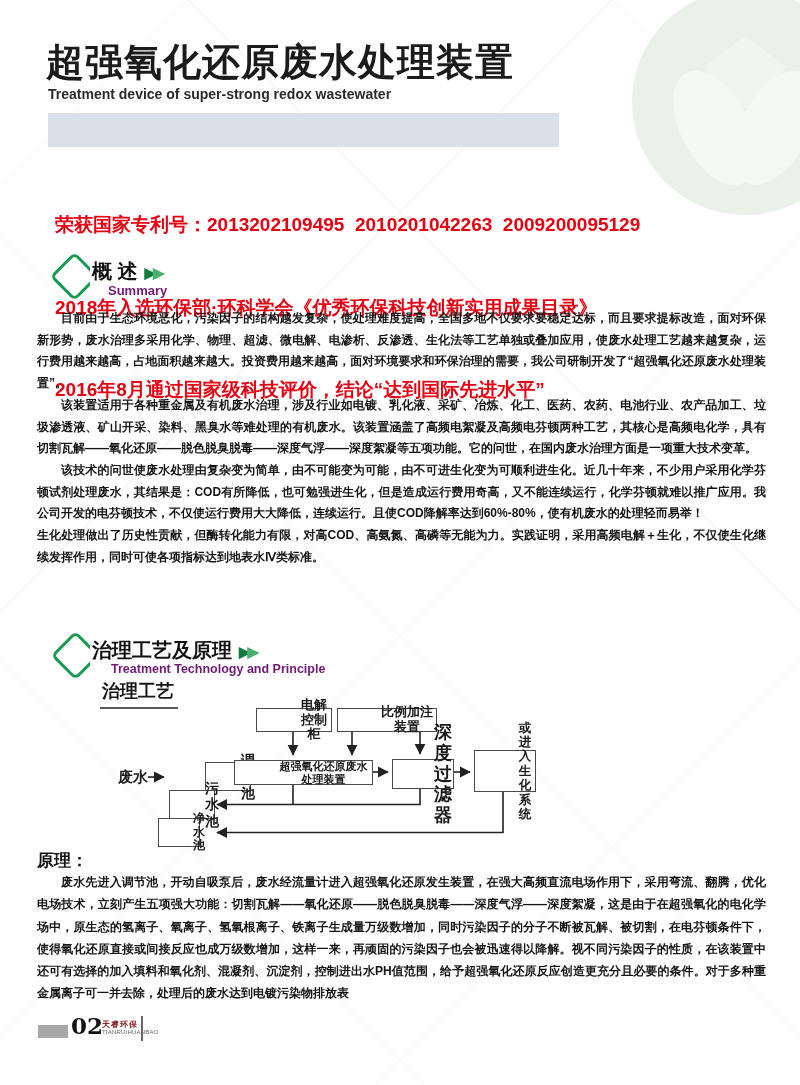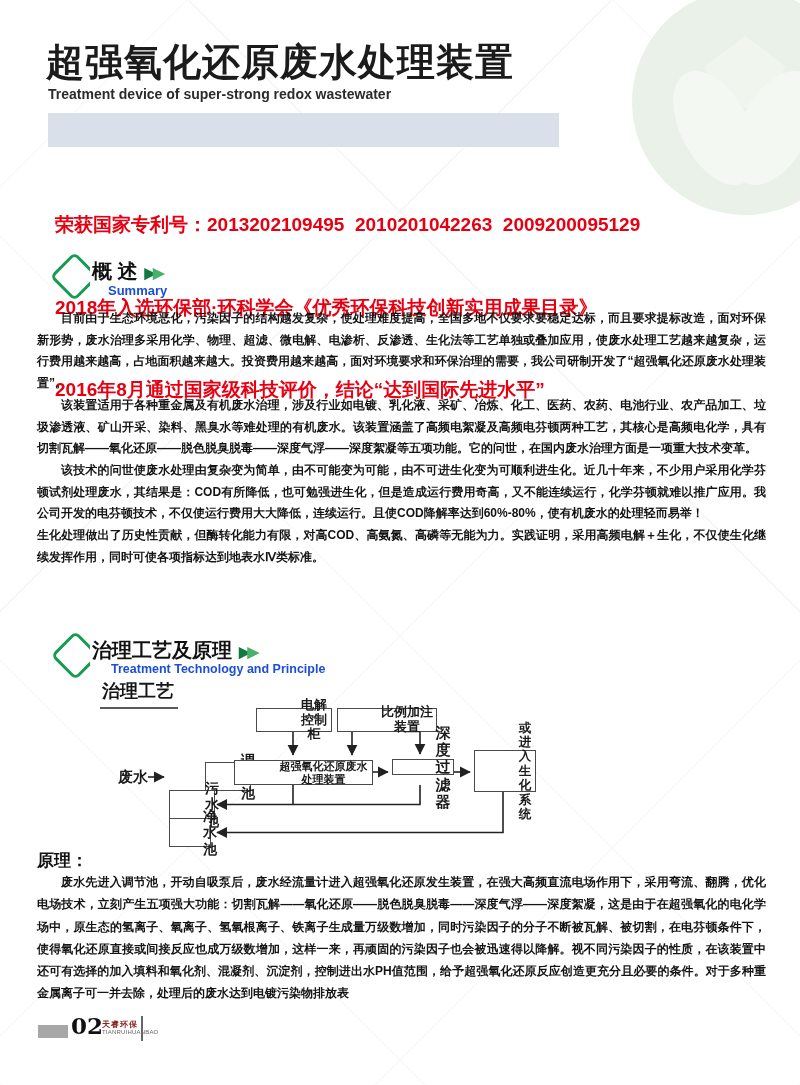--- a/index.html
+++ b/index.html
@@ -16,21 +16,21 @@
   .logo-svg{position:absolute;left:612px;top:-22px;pointer-events:none;}
   .doc-title{left:46px;top:38px;font-size:38px;line-height:48px;font-weight:900;color:#1b1b1b;letter-spacing:1px;}
   .doc-subtitle{left:48px;top:86px;font-size:14px;font-weight:700;color:#2b2b2b;}
   .banner{left:48px;top:113px;width:511px;height:34px;background:#d9e0ea;}
   .honors{left:55px;top:156px;width:720px;font-size:19px;line-height:27.5px;font-weight:800;color:#e60012;white-space:pre-wrap;}
   .sec-head{left:0;top:0;width:420px;height:60px;}
   .diamond{position:absolute;width:35px;height:35px;border:3.5px solid #169b52;border-radius:6px;transform:rotate(45deg);background:transparent;}
   .sec-title{position:absolute;font-size:20px;font-weight:900;color:#111;background:#fff;padding:1px 5px 1px 2px;white-space:nowrap;}
   .sec-title .arr1{color:#117a43;font-size:15px;margin-left:7px;}
   .sec-title .arr2{color:#49af6d;font-size:15px;margin-left:-3px;}
-  .sec-en{position:absolute;font-size:13px;font-weight:800;color:#1d4ed8;background:#fff;padding:0 3px;white-space:nowrap;}
+  .sec-en{position:absolute;font-size:13px;font-weight:800;color:#701a75;background:#fff;padding:0 3px;white-space:nowrap;}
   .bodytext{left:37px;width:729px;font-size:12px;line-height:21.7px;font-weight:600;text-align:justify;color:#141414;}
   .bodytext p{margin:0;text-indent:2em;}
   .bodytext p.noindent{text-indent:0;}
   .subhead{left:100px;top:679px;font-size:18px;font-weight:800;color:#161616;border-bottom:2px solid #5a5a5a;padding:0 4px 4px 2px;}
   .flow{left:0;top:698px;width:560px;height:160px;}
   .fbox{position:absolute;border:1.5px solid #4a4a4a;background:#fff;display:flex;align-items:center;justify-content:center;flex-direction:column;font-weight:700;color:#1a1a1a;text-align:center;line-height:1.15;padding-left:40px;}
   .flow-label{position:absolute;font-size:15px;font-weight:700;color:#1a1a1a;}
   .principle-head{left:37px;top:849px;font-size:17px;font-weight:800;color:#111;}
   .principle{top:871px;}
   .principle p{text-indent:2em;line-height:22.3px;}
@@ -106,27 +106,27 @@
         <path d="M293,87 V106.5"></path>
         <path d="M420,87 V106.5 H217" marker-end="url(#ah)"></path>
         <path d="M503,94 V134.5 H217" marker-end="url(#ah)"></path>
       </g>
     </svg>
     <div class="flow-label" style="left:118px;top:70px;">废水</div>
     <div class="fbox" style="left:256px;top:10px;width:76px;height:24px;font-size:13px;">电解控制柜</div>
     <div class="fbox" style="left:337px;top:10px;width:100px;height:24px;font-size:13px;">比例加注装置</div>
     <div class="fbox" style="left:169px;top:64px;width:46px;height:29px;font-size:14px;margin-left:36px;">调节池</div>
     <div class="fbox" style="left:234px;top:62px;width:139px;height:25px;font-size:11px;">超强氧化还原废水处理装置</div>
-    <div class="fbox" style="left:392px;top:61px;width:62px;height:16px;font-size:15px;">深度过滤器</div>
+    <div class="fbox" style="left:392px;top:61px;width:62px;height:30px;font-size:18px;">深度过滤器</div>
     <div class="fbox" style="left:474px;top:52px;width:62px;height:42px;font-size:12.5px;">
       <div>或进入</div>
       <div>生化系统</div>
     </div>
     <div class="fbox" style="left:169px;top:92px;width:46px;height:29px;font-size:14px;">污水池</div>
-    <div class="fbox" style="left:169px;top:120px;width:29px;height:29px;font-size:14px;">净水池</div>
+    <div class="fbox" style="left:158px;top:120px;width:29px;height:29px;font-size:12px;">净水池</div>
   </div>
 
   <div class="abs principle-head">原理：</div>
   <div class="abs bodytext principle">
     <p>废水先进入调节池，开动自吸泵后，废水经流量计进入超强氧化还原发生装置，在强大高频直流电场作用下，采用弯流、翻腾，优化电场技术，立刻产生五项强大功能：切割瓦解——氧化还原——脱色脱臭脱毒——深度气浮——深度絮凝，这是由于在超强氧化的电化学场中，原生态的氢离子、氧离子、氢氧根离子、铁离子生成量万级数增加，同时污染因子的分子不断被瓦解、被切割，在电芬顿条件下，使得氧化还原直接或间接反应也成万级数增加，这样一来，再顽固的污染因子也会被迅速得以降解。视不同污染因子的性质，在该装置中还可有选择的加入填料和氧化剂、混凝剂、沉淀剂，控制进出水PH值范围，给予超强氧化还原反应创造更充分且必要的条件。对于多种重金属离子可一并去除，处理后的废水达到电镀污染物排放表</p>
   </div>
 
   <div class="abs footer-rect"></div>
   <div class="abs footer-num">02</div>
   <div class="abs footer-brand">

